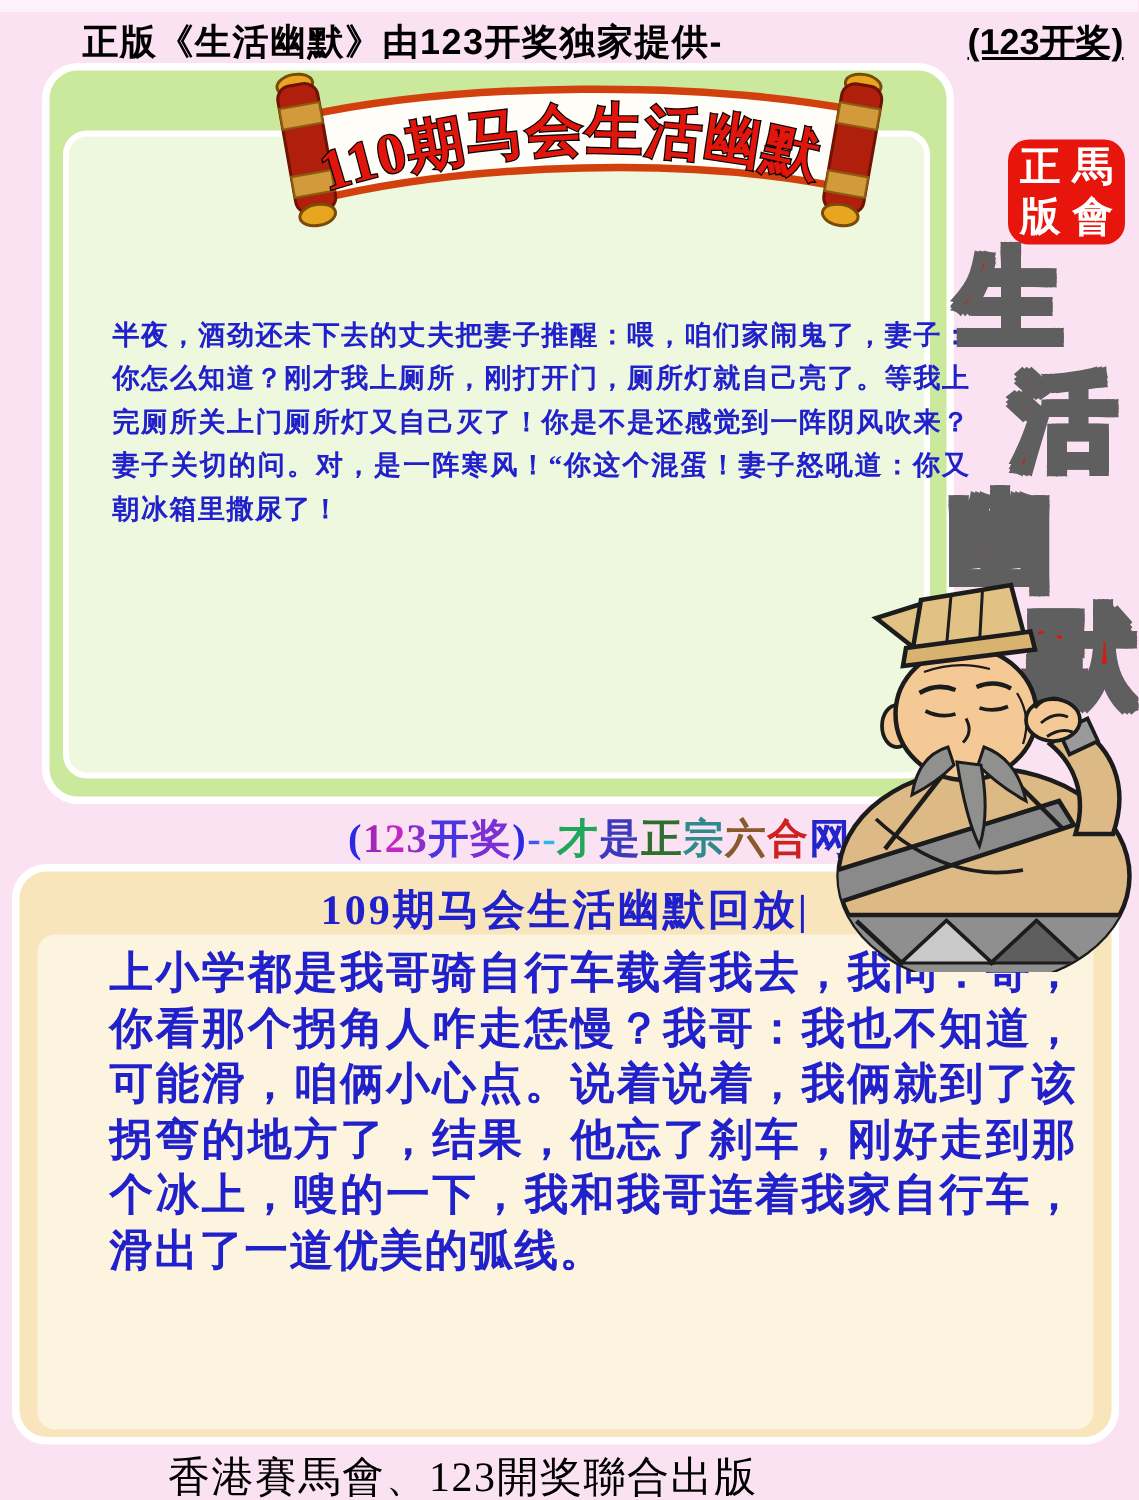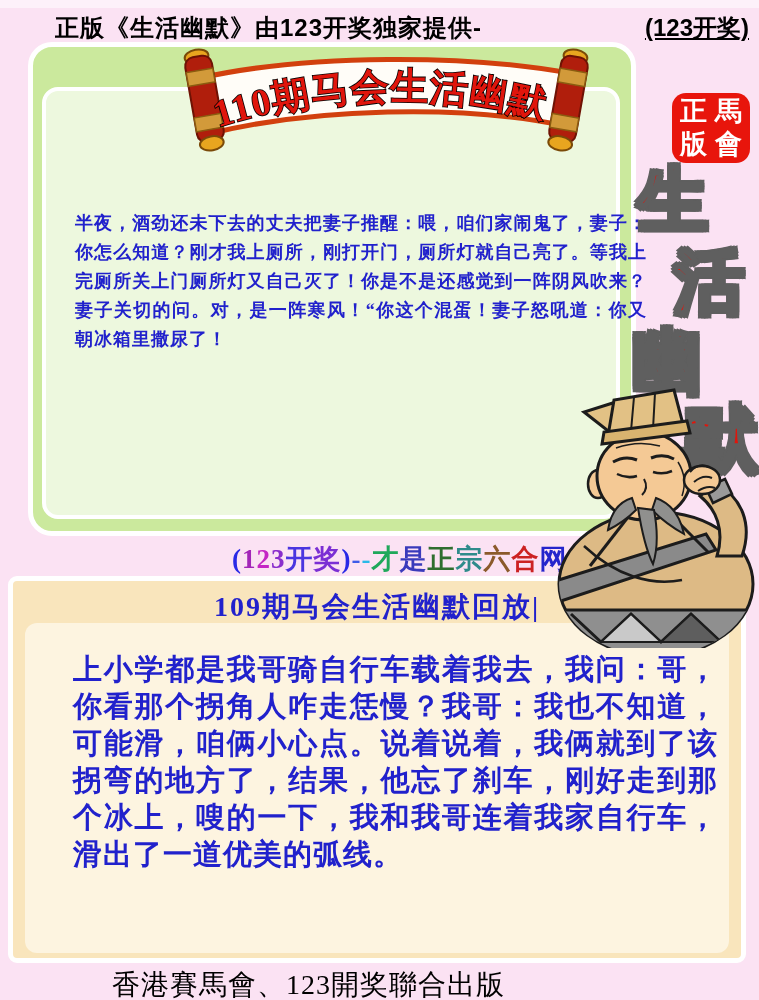--- a/index.html
+++ b/index.html
@@ -57,33 +57,33 @@
   .vchar.c2{left:632px;top:328px;}
   .vchar.c3{left:684px;top:402px;font-size:74px;}
 
   .promo{
     position:absolute;left:232px;top:541px;z-index:2;
     font-size:27px;font-weight:bold;letter-spacing:1px;font-family:Liberation Serif, serif;
   }
 
   .box2{
     position:absolute;left:8px;top:576px;width:738px;height:387px;
-    background:var(--box2-bg);border:5px solid #fff;border-radius:9px;z-index:1;
+    background:var(--box2-bg);border:5px solid #fff;border-radius:23px;z-index:1;
   }
   .box2-header{
     position:absolute;left:0;top:7px;width:100%;text-align:center;
     font-family:"Liberation Serif",serif;font-weight:bold;
     font-size:28px;color:var(--joke-text);letter-spacing:2px;
   }
   .box2-inner{
     position:absolute;left:12px;top:42px;width:704px;height:330px;
     background:var(--box2-inner);border-radius:12px;
   }
   .joke2{
-    position:absolute;left:48px;top:28px;width:645px;
+    position:absolute;left:48px;top:8px;width:645px;
     font-family:"Liberation Serif",serif;font-weight:bold;
     font-size:29px;line-height:37px;color:var(--joke-text);
     text-align:justify;letter-spacing:1px;
   }
 
   .mascot{position:absolute;left:556px;top:384px;width:203px;height:264px;z-index:3;}
 
   .footer{
     position:absolute;left:112px;top:966px;font-size:28px;color:#000;
     font-family:"Liberation Serif",serif;letter-spacing:1px;

